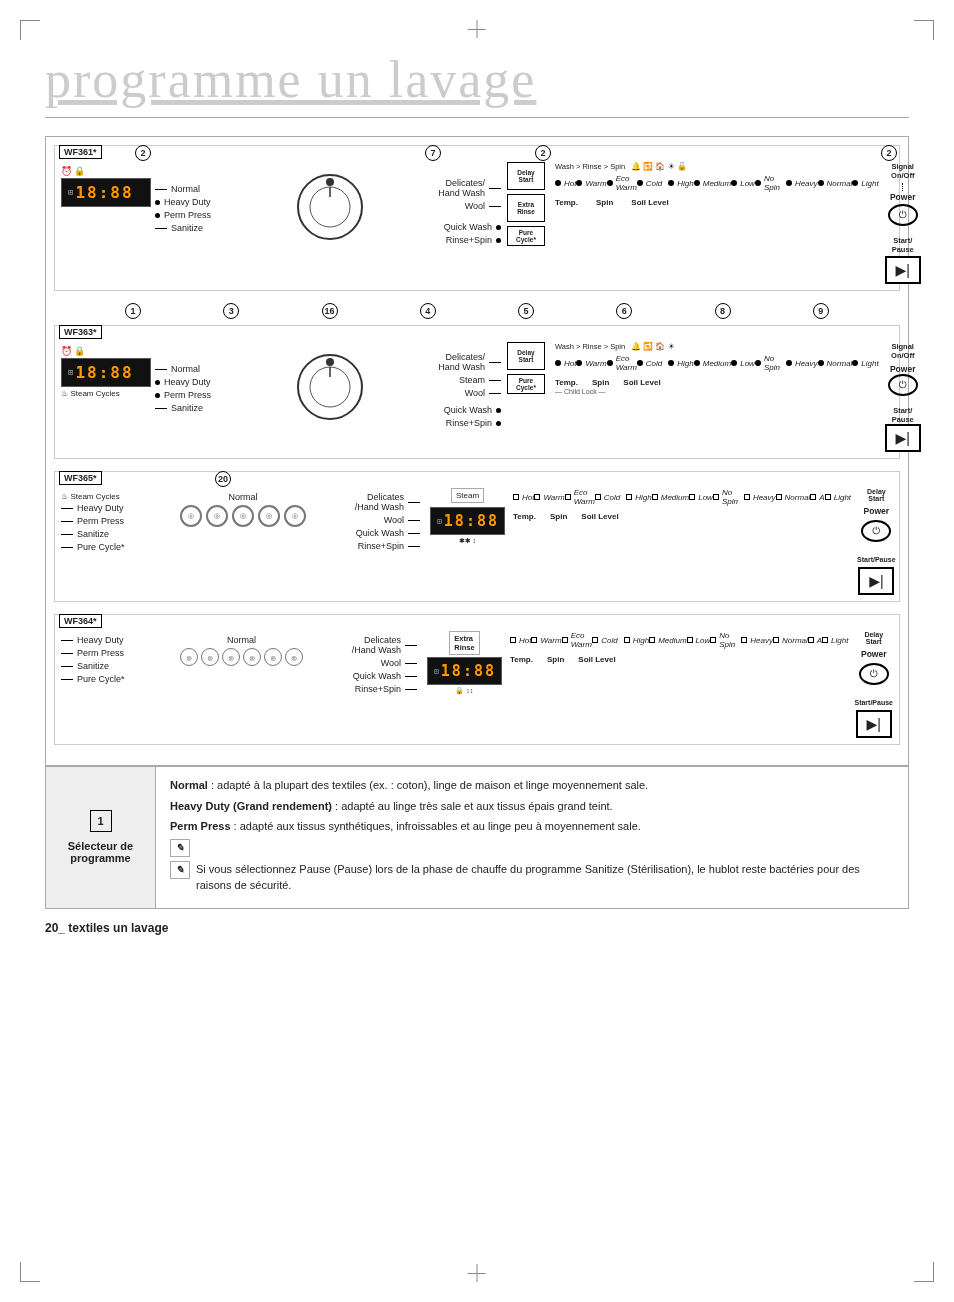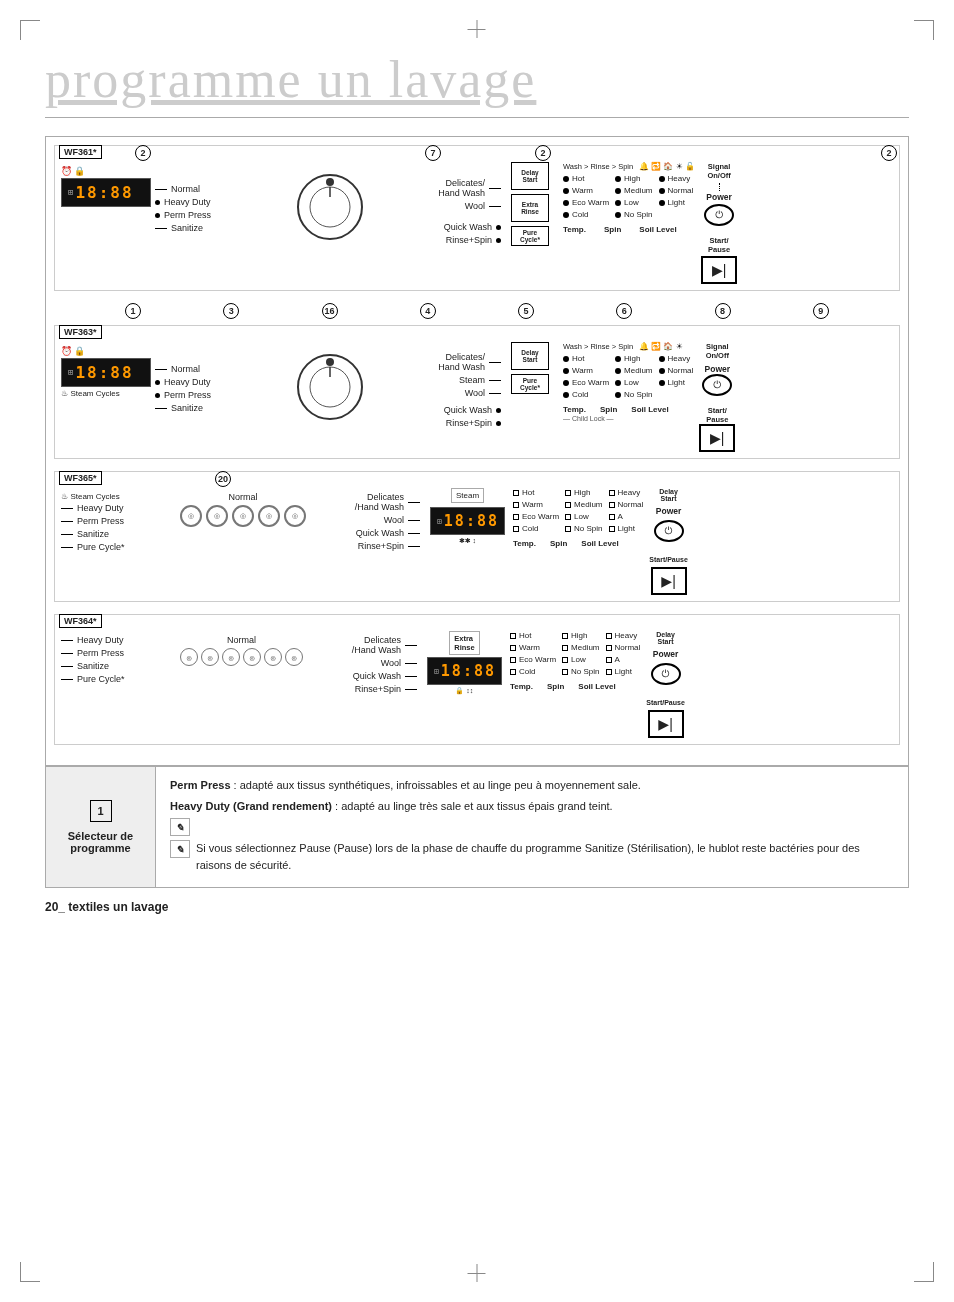--- a/index.html
+++ b/index.html
@@ -142,21 +142,22 @@
       width: 12px;
       height: 1px;
       background: #000;
       margin-right: 4px;
       flex-shrink: 0;
     }
 
     
     .options-col {
       display: flex;
-      flex-direction: column;
+      flex-direction: row;
+      font-style: italic;
     }
     .option-item {
       font-size: 8.5px;
       margin-bottom: 3px;
       display: flex;
       align-items: center;
     }
     .option-dot {
       width: 6px;
       height: 6px;
@@ -961,22 +962,23 @@
   </div>
 
   <div class="info-section">
     <div class="info-label-col">
       <div class="info-num-badge">
         <span>1</span>
       </div>
       <div class="info-label-text">Sélecteur de<br>programme</div>
     </div>
     <div class="info-content-col">
+      <p><span class="bold">Normal</span> : adapté à la plupart des textiles (ex. : coton), linge de maison et linge moyennement sale.</p>
+      <p><span class="bold">Heavy Duty (Grand rendement)</span> : adapté au linge très sale et aux tissus épais grand teint.</p>
       <p><span class="bold">Perm Press</span> : adapté aux tissus synthétiques, infroissables et au linge peu à moyennement sale.</p>
-      <p><span class="bold">Heavy Duty (Grand rendement)</span> : adapté au linge très sale et aux tissus épais grand teint.</p>
       <div class="note-box">
         <div class="note-icon">✎</div>
       </div>
       <div class="note-box">
         <div class="note-icon">✎</div>
         <span>Si vous sélectionnez Pause (Pause) lors de la phase de chauffe du programme Sanitize (Stérilisation), le hublot reste bactéries pour des raisons de sécurité.</span>
       </div>
     </div>
   </div>
 

